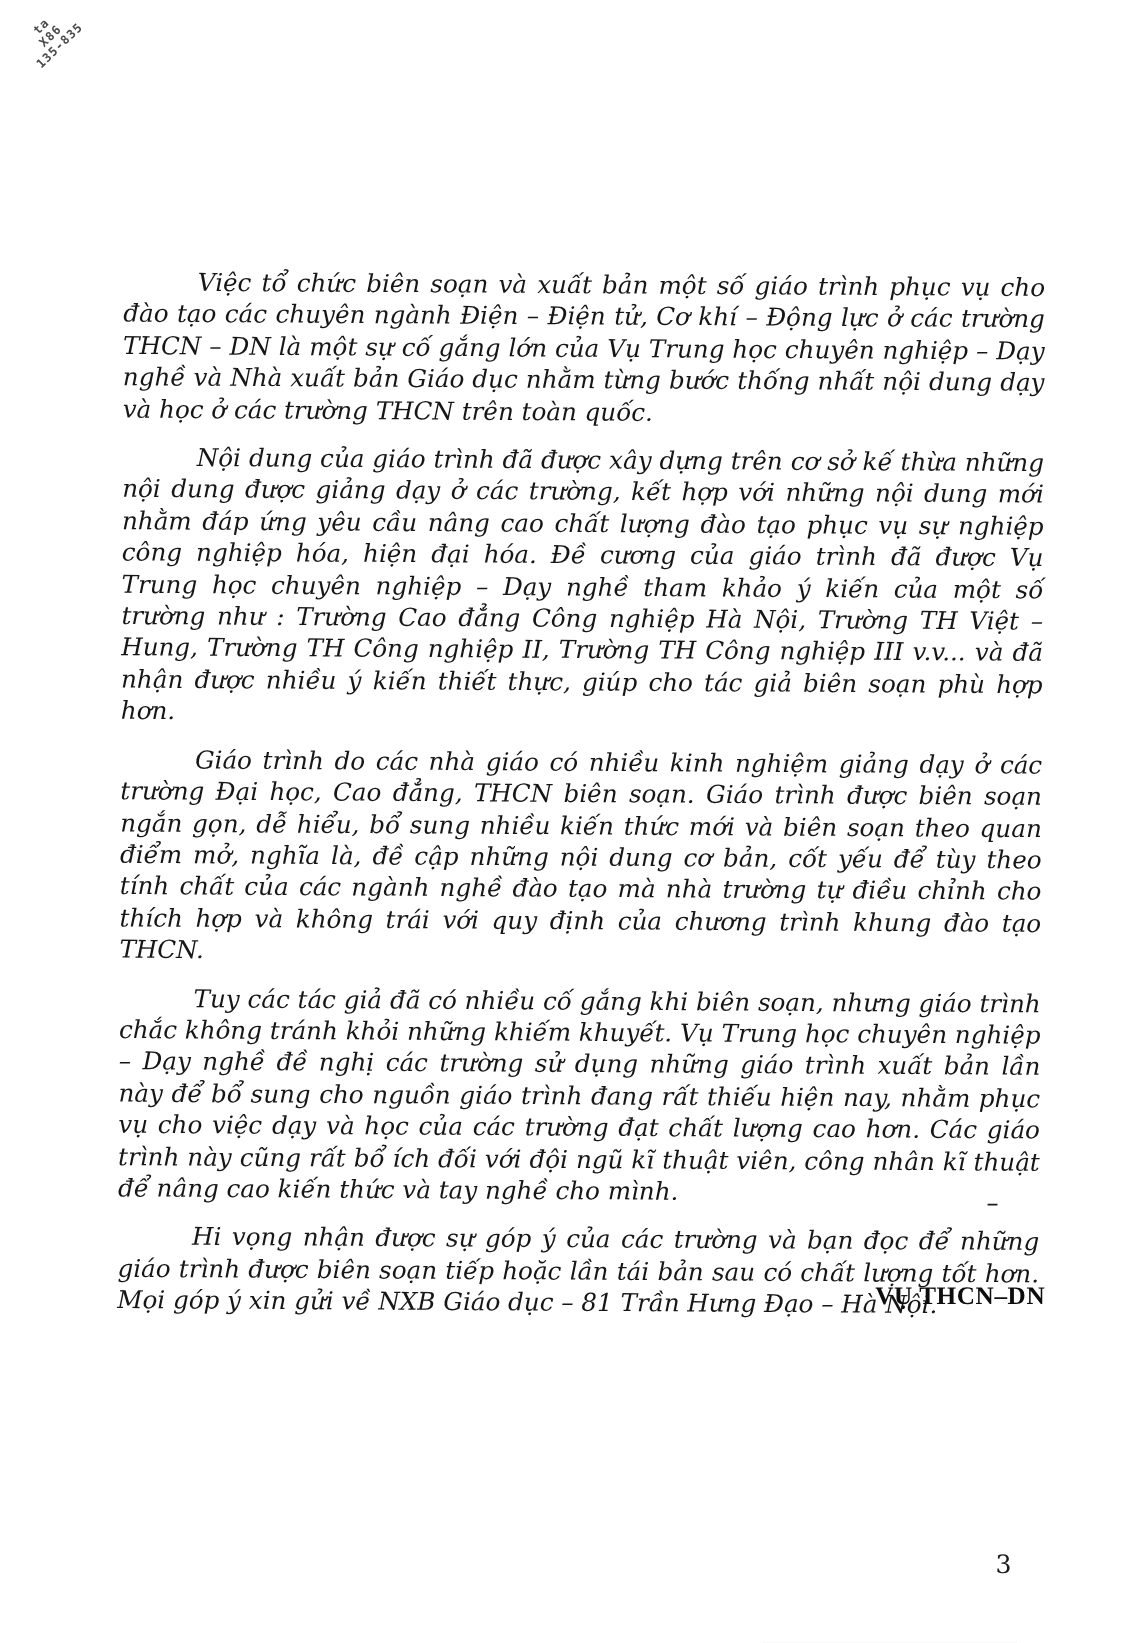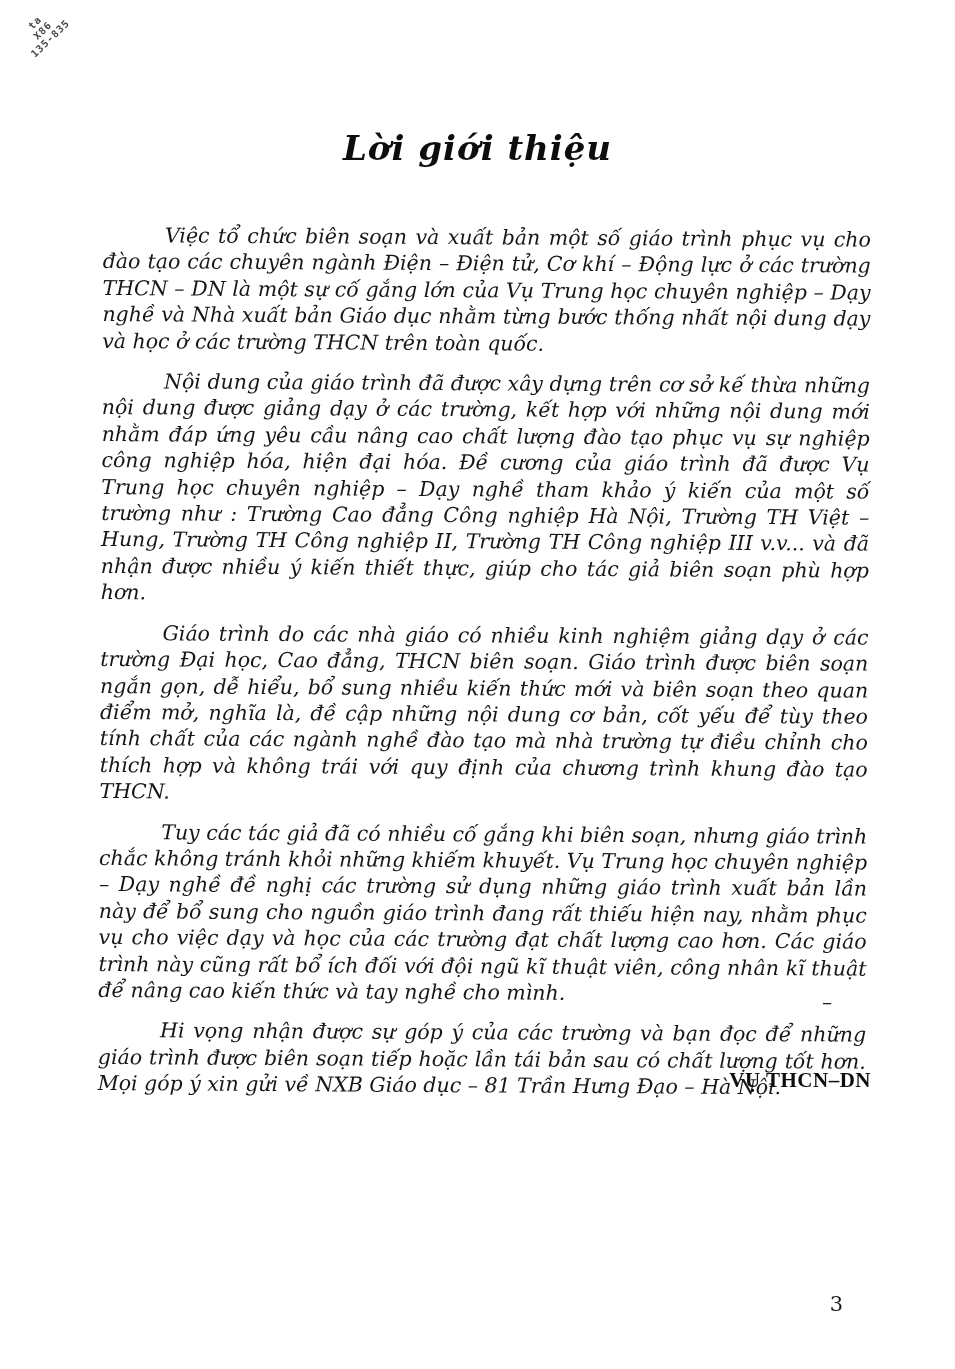--- a/index.html
+++ b/index.html
@@ -97,21 +97,20 @@
 <body>
 
 <div class="page">
 
   <div class="stamp">
     <div>ta</div>
     <div>X86</div>
     <div>135-835</div>
   </div>
 
-  <h1 class="title">Lời giới thiệu</h1>
 
   <div class="body-text">
     <p>Việc tổ chức biên soạn và xuất bản một số giáo trình phục vụ cho đào tạo các chuyên ngành Điện – Điện tử, Cơ khí – Động lực ở các trường THCN – DN là một sự cố gắng lớn của Vụ Trung học chuyên nghiệp – Dạy nghề và Nhà xuất bản Giáo dục nhằm từng bước thống nhất nội dung dạy và học ở các trường THCN trên toàn quốc.</p>
     <p>Nội dung của giáo trình đã được xây dựng trên cơ sở kế thừa những nội dung được giảng dạy ở các trường, kết hợp với những nội dung mới nhằm đáp ứng yêu cầu nâng cao chất lượng đào tạo phục vụ sự nghiệp công nghiệp hóa, hiện đại hóa. Đề cương của giáo trình đã được Vụ Trung học chuyên nghiệp – Dạy nghề tham khảo ý kiến của một số trường như : Trường Cao đẳng Công nghiệp Hà Nội, Trường TH Việt – Hung, Trường TH Công nghiệp II, Trường TH Công nghiệp III v.v... và đã nhận được nhiều ý kiến thiết thực, giúp cho tác giả biên soạn phù hợp hơn.</p>
     <p>Giáo trình do các nhà giáo có nhiều kinh nghiệm giảng dạy ở các trường Đại học, Cao đẳng, THCN biên soạn. Giáo trình được biên soạn ngắn gọn, dễ hiểu, bổ sung nhiều kiến thức mới và biên soạn theo quan điểm mở, nghĩa là, đề cập những nội dung cơ bản, cốt yếu để tùy theo tính chất của các ngành nghề đào tạo mà nhà trường tự điều chỉnh cho thích hợp và không trái với quy định của chương trình khung đào tạo THCN.</p>
     <p>Tuy các tác giả đã có nhiều cố gắng khi biên soạn, nhưng giáo trình chắc không tránh khỏi những khiếm khuyết. Vụ Trung học chuyên nghiệp – Dạy nghề đề nghị các trường sử dụng những giáo trình xuất bản lần này để bổ sung cho nguồn giáo trình đang rất thiếu hiện nay, nhằm phục vụ cho việc dạy và học của các trường đạt chất lượng cao hơn. Các giáo trình này cũng rất bổ ích đối với đội ngũ kĩ thuật viên, công nhân kĩ thuật để nâng cao kiến thức và tay nghề cho mình.</p>
     <p>Hi vọng nhận được sự góp ý của các trường và bạn đọc để những giáo trình được biên soạn tiếp hoặc lần tái bản sau có chất lượng tốt hơn. Mọi góp ý xin gửi về NXB Giáo dục – 81 Trần Hưng Đạo – Hà Nội.</p>
   </div>
 
   <span class="stray-dash">–</span>

